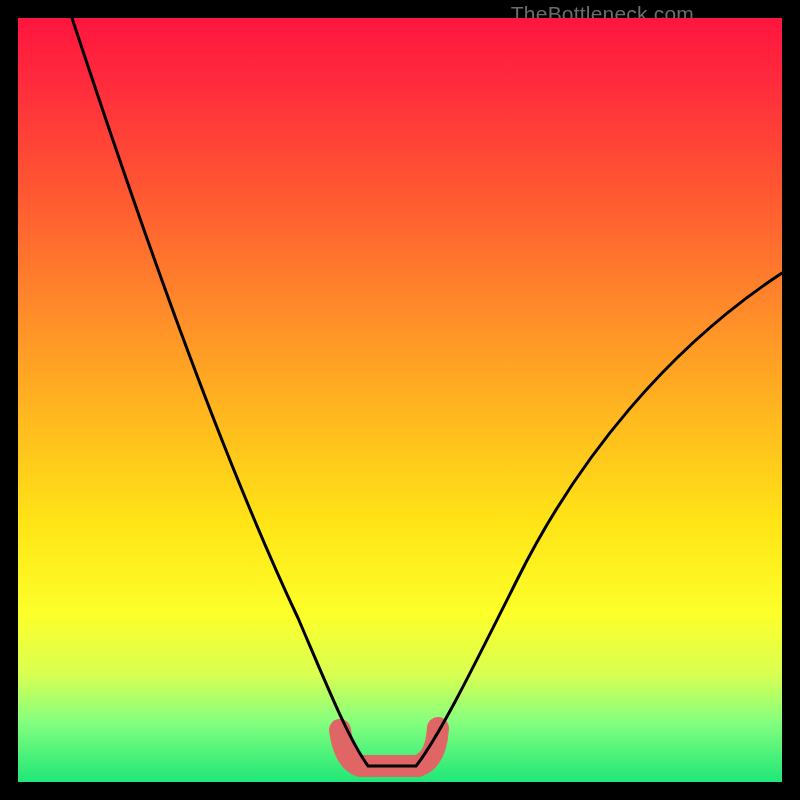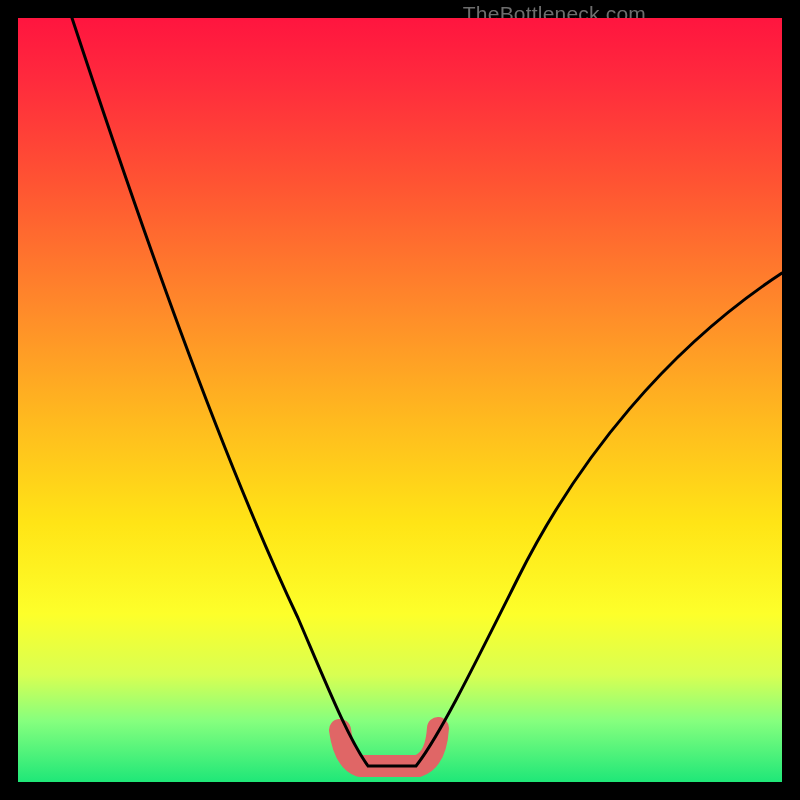--- a/index.html
+++ b/index.html
@@ -11,20 +11,21 @@
     background: #000;
     font-family: Arial, Helvetica, sans-serif;
   }
   .frame {
     position: absolute;
     left: 0;
     top: 0;
     width: 656px;
     height: 800px;
     background: #000;
+    padding-left: 48px;
   }
   .plot {
     position: absolute;
     left: 18px;
     top: 18px;
     width: 764px;
     height: 764px;
     
     background: linear-gradient(
       to bottom,

